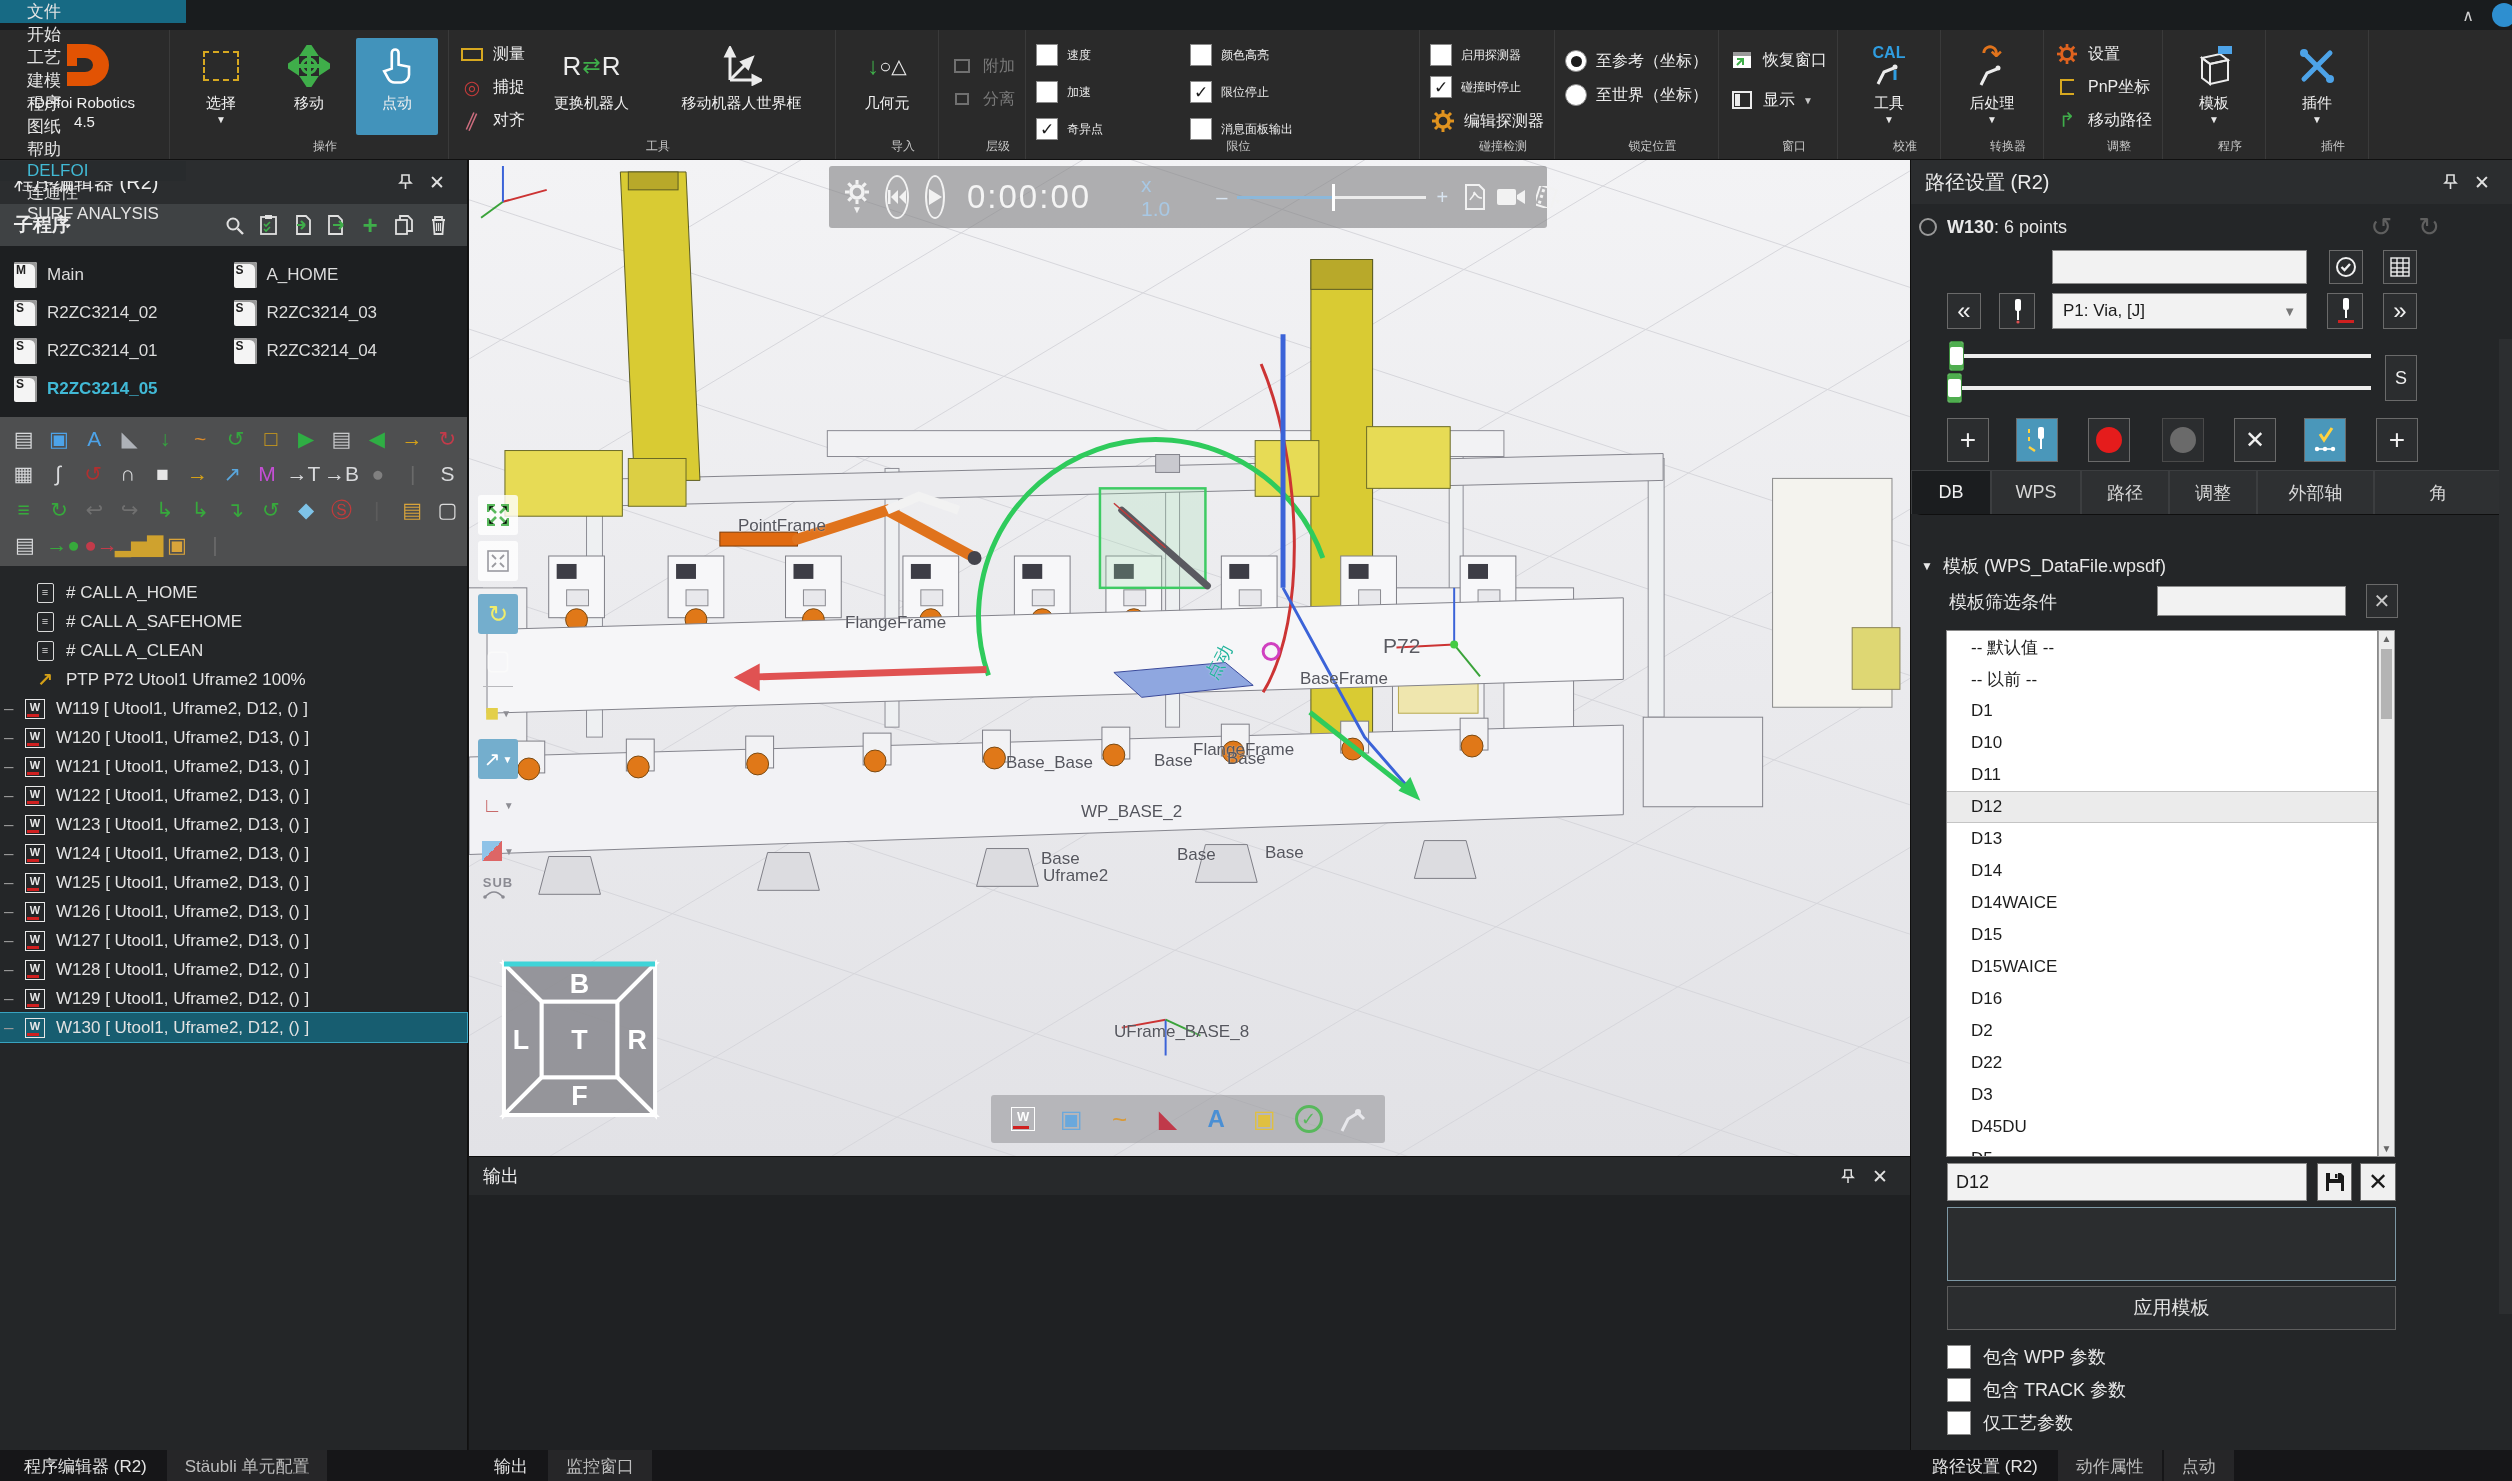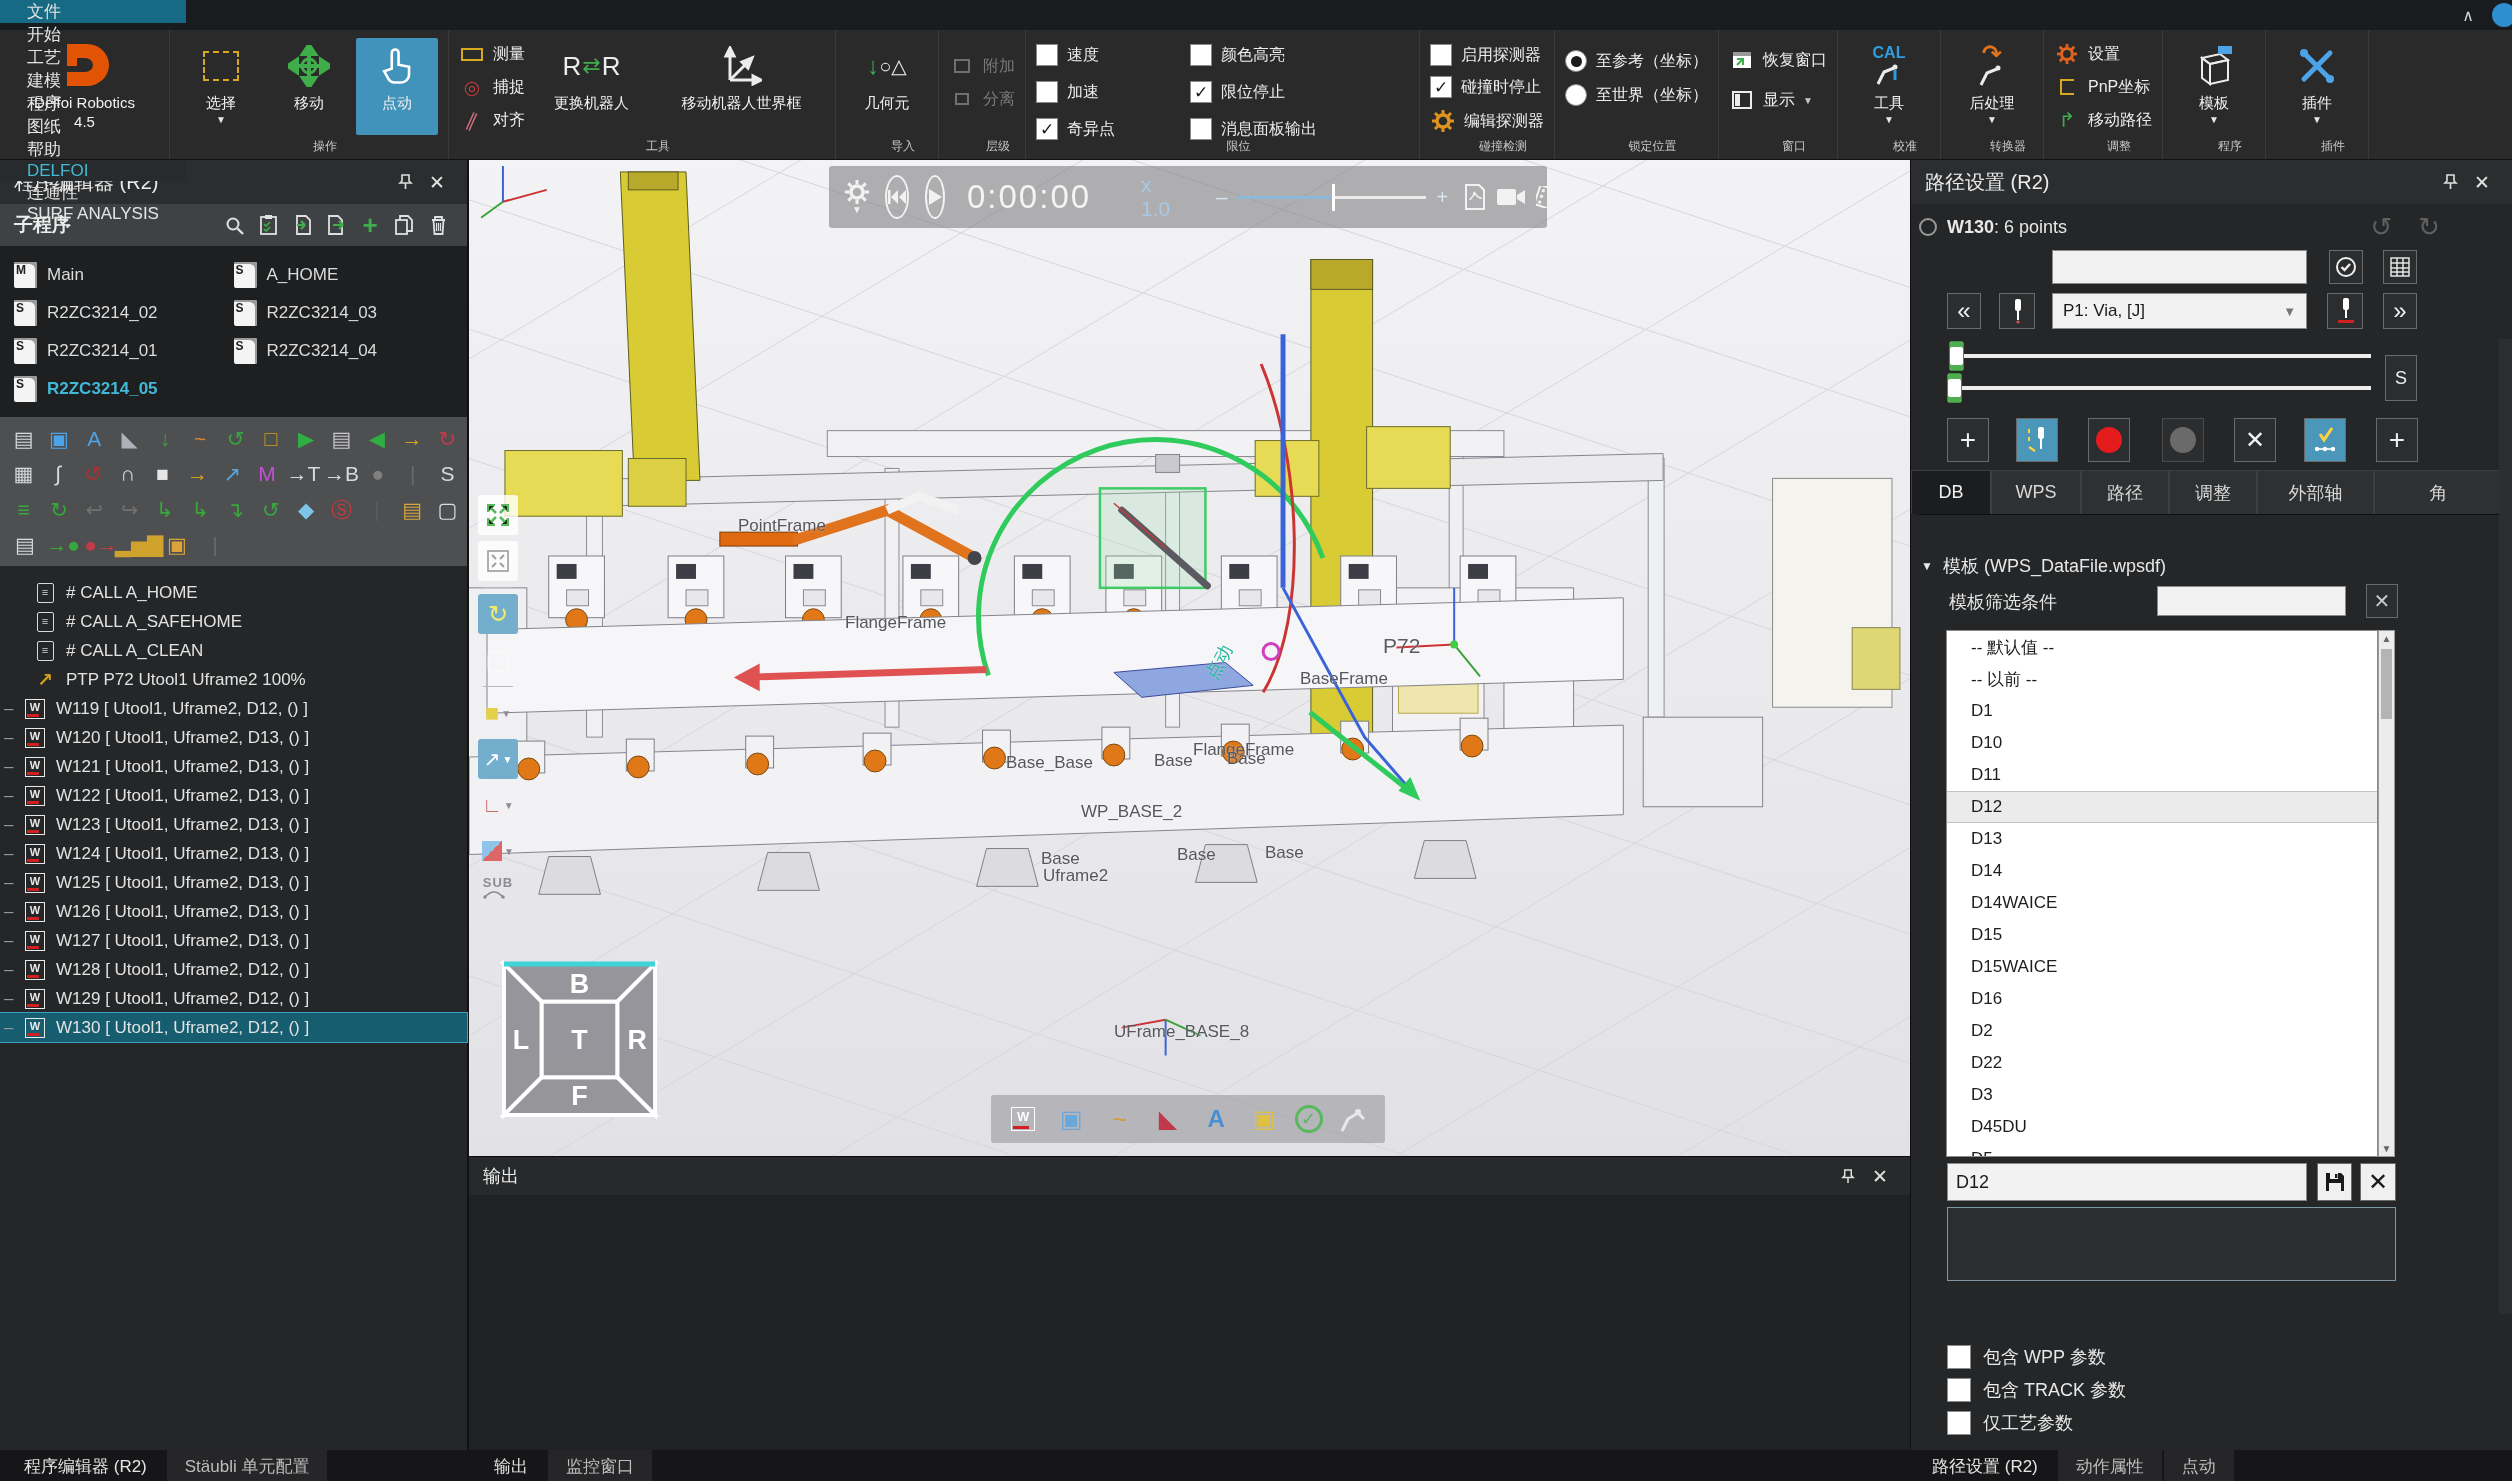--- a/index.html
+++ b/index.html
@@ -26,21 +26,21 @@
   .logo-d { width:52px; height:46px; margin-bottom:6px; }
   .bigbtn { width:82px; display:flex; flex-direction:column; align-items:center; justify-content:flex-start; padding-top:4px;
     color:#f0f0f0; font-size:15px; gap:4px; border-radius:2px; }
   .bigbtn .ic { height:48px; display:flex; align-items:center; justify-content:center; }
   .bigbtn.active { background:#4293bb; }
   .bigbtn .dd { font-size:10px; color:#e8e8e8; line-height:6px; }
   .smallcol { display:flex; flex-direction:column; justify-content:flex-start; gap:5px; padding-top:2px; }
   .smallbtn { display:flex; align-items:center; gap:8px; color:#ececec; font-size:16px; height:28px; }
   .smallbtn.disabled { color:#787878; }
   .smallbtn .sic { width:26px; display:flex; justify-content:center; align-items:center; }
-  .cbx { display:flex; align-items:center; gap:9px; color:#ececec; font-size:16px; height:30px; }
+  .cbx { display:flex; align-items:center; gap:9px; color:#ececec; font-size:12px; height:30px; }
   .cbx .box { width:22px; height:22px; background:#fff; border:1px solid #8a8a8a; display:flex; align-items:center; justify-content:center; color:#1c1c1c; font-size:17px; font-weight:bold; }
   .cbx.checked .box::after { content:"✓"; }
   .rdo { display:flex; align-items:center; gap:9px; color:#ececec; font-size:16px; height:30px; }
   .rdo .cir { width:22px; height:22px; border-radius:50%; background:#fff; border:1px solid #8a8a8a; display:flex; align-items:center; justify-content:center; }
   .rdo.checked .cir::after { content:""; width:11px; height:11px; border-radius:50%; background:#1c1c1c; }
   .dashedbox { width:36px; height:30px; border:2px dashed #d7a820; }
   .glyph { font-size:22px; line-height:1; }
 
   
   .panel-titlebar { display:flex; align-items:center; height:44px; background:#2b2d2f; padding:0 14px; color:#ececec; font-size:20px; }
@@ -1190,20 +1190,21 @@
     <svg width="20" height="20" viewBox="0 0 20 20">
         <path d="M1 1 h15 l3 3 v15 h-18 z" fill="#1a1a1a"></path>
         <rect x="5" y="1" width="8" height="6" fill="#f0f0f0"></rect>
         <rect x="10" y="2" width="2.4" height="4" fill="#1a1a1a"></rect>
         <rect x="4" y="11" width="12" height="8" fill="#f0f0f0"></rect>
       </svg>
   </span>
   <span class="sqbtn abs" style="left:449px;top:1003px;width:36px;height:38px;background:#f0f0f0;color:#1a1a1a;font-size:24px;font-weight:bold;">✕</span>
 
   <div class="descbox"></div>
+  <div class="applybtn">应用模板</div>
 
   <div class="abs" style="left:0;top:1180px;width:602px;">
 
   <label class="rp-check" style="position:relative;left:36px;height:33px;">
         <span class="box"></span>
         <span>包含 WPP 参数</span>
       </label>
       <label class="rp-check" style="position:relative;left:36px;height:33px;">
         <span class="box"></span>
         <span>包含 TRACK 参数</span>

